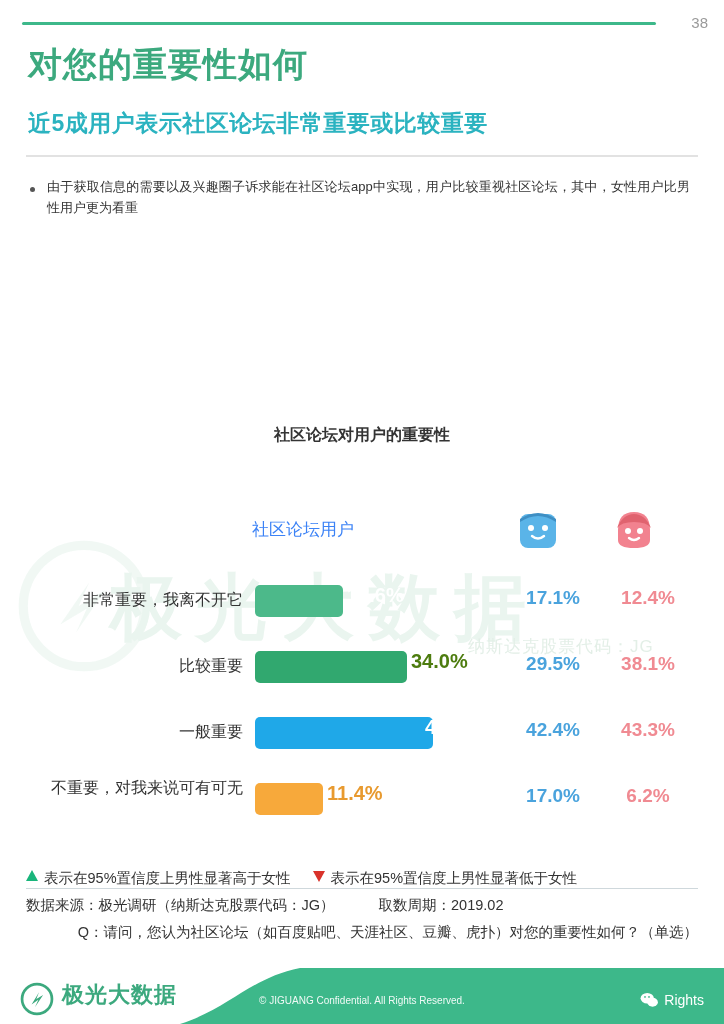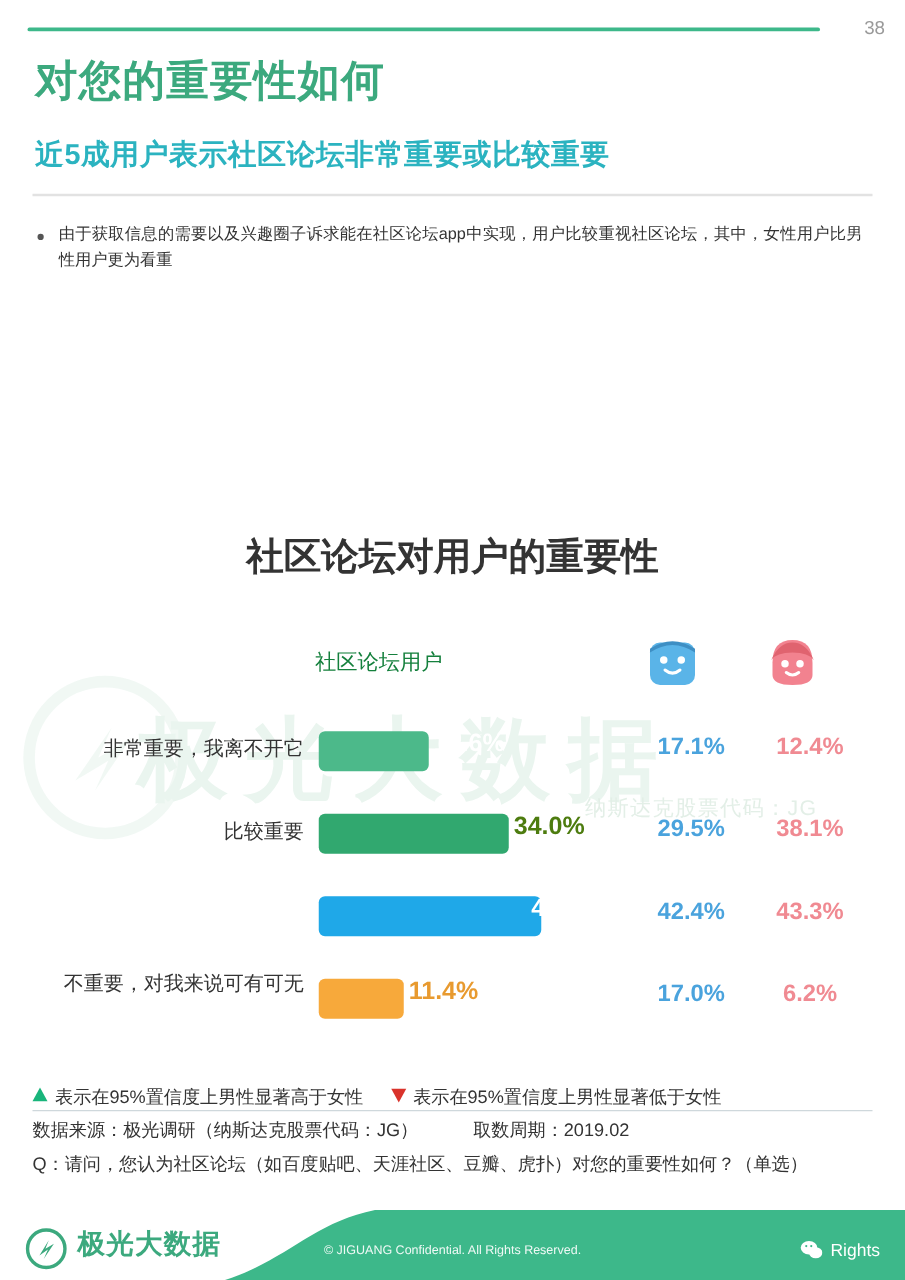--- a/index.html
+++ b/index.html
@@ -55,25 +55,25 @@
     position:absolute;top:635px;left:468px;
     font-size:17px;color:#e3efe7;letter-spacing:1px;
   }
   .wm-logo{
     position:absolute;top:540px;left:18px;width:132px;height:132px;
     opacity:.55;
   }
   
   .chart-title{
     position:absolute;top:425px;left:0;width:724px;text-align:center;
-    font-size:30px;font-weight:bold;color:#333;
+    font-size:16px;font-weight:bold;color:#333;
   }
   .col-head-user{
     position:absolute;top:518px;left:252px;
-    font-size:17px;color:#15803d;
+    font-size:17px;color:#3b82f6;
   }
   .icon-male{position:absolute;top:508px;left:516px;}
   .icon-female{position:absolute;top:508px;left:612px;}
 
   .chart{
     position:absolute;top:575px;left:15px;width:724px;
   }
   .row{
     position:relative;height:66px;
   }
@@ -98,21 +98,21 @@
     position:absolute;left:595px;top:12px;width:76px;text-align:center;
     font-size:19px;font-weight:bold;color:#f08a92;
   }
   .up-arrow{
     position:absolute;left:565px;top:10px;
     width:0;height:0;
   }
   
   .notes{
     position:absolute;top:865px;left:26px;width:672px;
-    font-size:14.5px;color:#333;line-height:1.85;
+    font-size:14.5px;color:#333;line-height:1.85;text-align:right;
   }
   .note-line{display:flex;align-items:flex-start;}
   .tri-up{
     width:0;height:0;border-left:6px solid transparent;border-right:6px solid transparent;
     border-bottom:11px solid #19b57b;margin:5px 6px 0 0;flex:none;
   }
   .tri-down{
     width:0;height:0;border-left:6px solid transparent;border-right:6px solid transparent;
     border-top:11px solid #d9332b;margin:6px 6px 0 0;flex:none;
   }
@@ -197,20 +197,21 @@
     <div class="row-label" style="top:14px;">比较重要</div>
     <div class="bar-track">
       <div class="bar" style="width:152px;background:#31a86f;"></div>
     </div>
     <div class="bar-val" style="left:396px;color:#4d7c0f;text-align:center;">34.0%</div>
     <div class="male-val">29.5%</div>
     <div class="female-val">38.1%</div>
   </div>
 
   <div class="row">
+    <div class="row-label" style="top:14px;">一般重要</div>
     <div class="bar-track">
       <div class="bar" style="width:178px;background:#1fa8e8;"></div>
     </div>
     <div class="bar-val" style="left:410px;color:#ffffff;">40.0%</div>
     <div class="male-val">42.4%</div>
     <div class="female-val">43.3%</div>
   </div>
 
   <div class="row">
     <div class="row-label" style="top:4px;">不重要，对我来说可有可无</div>

